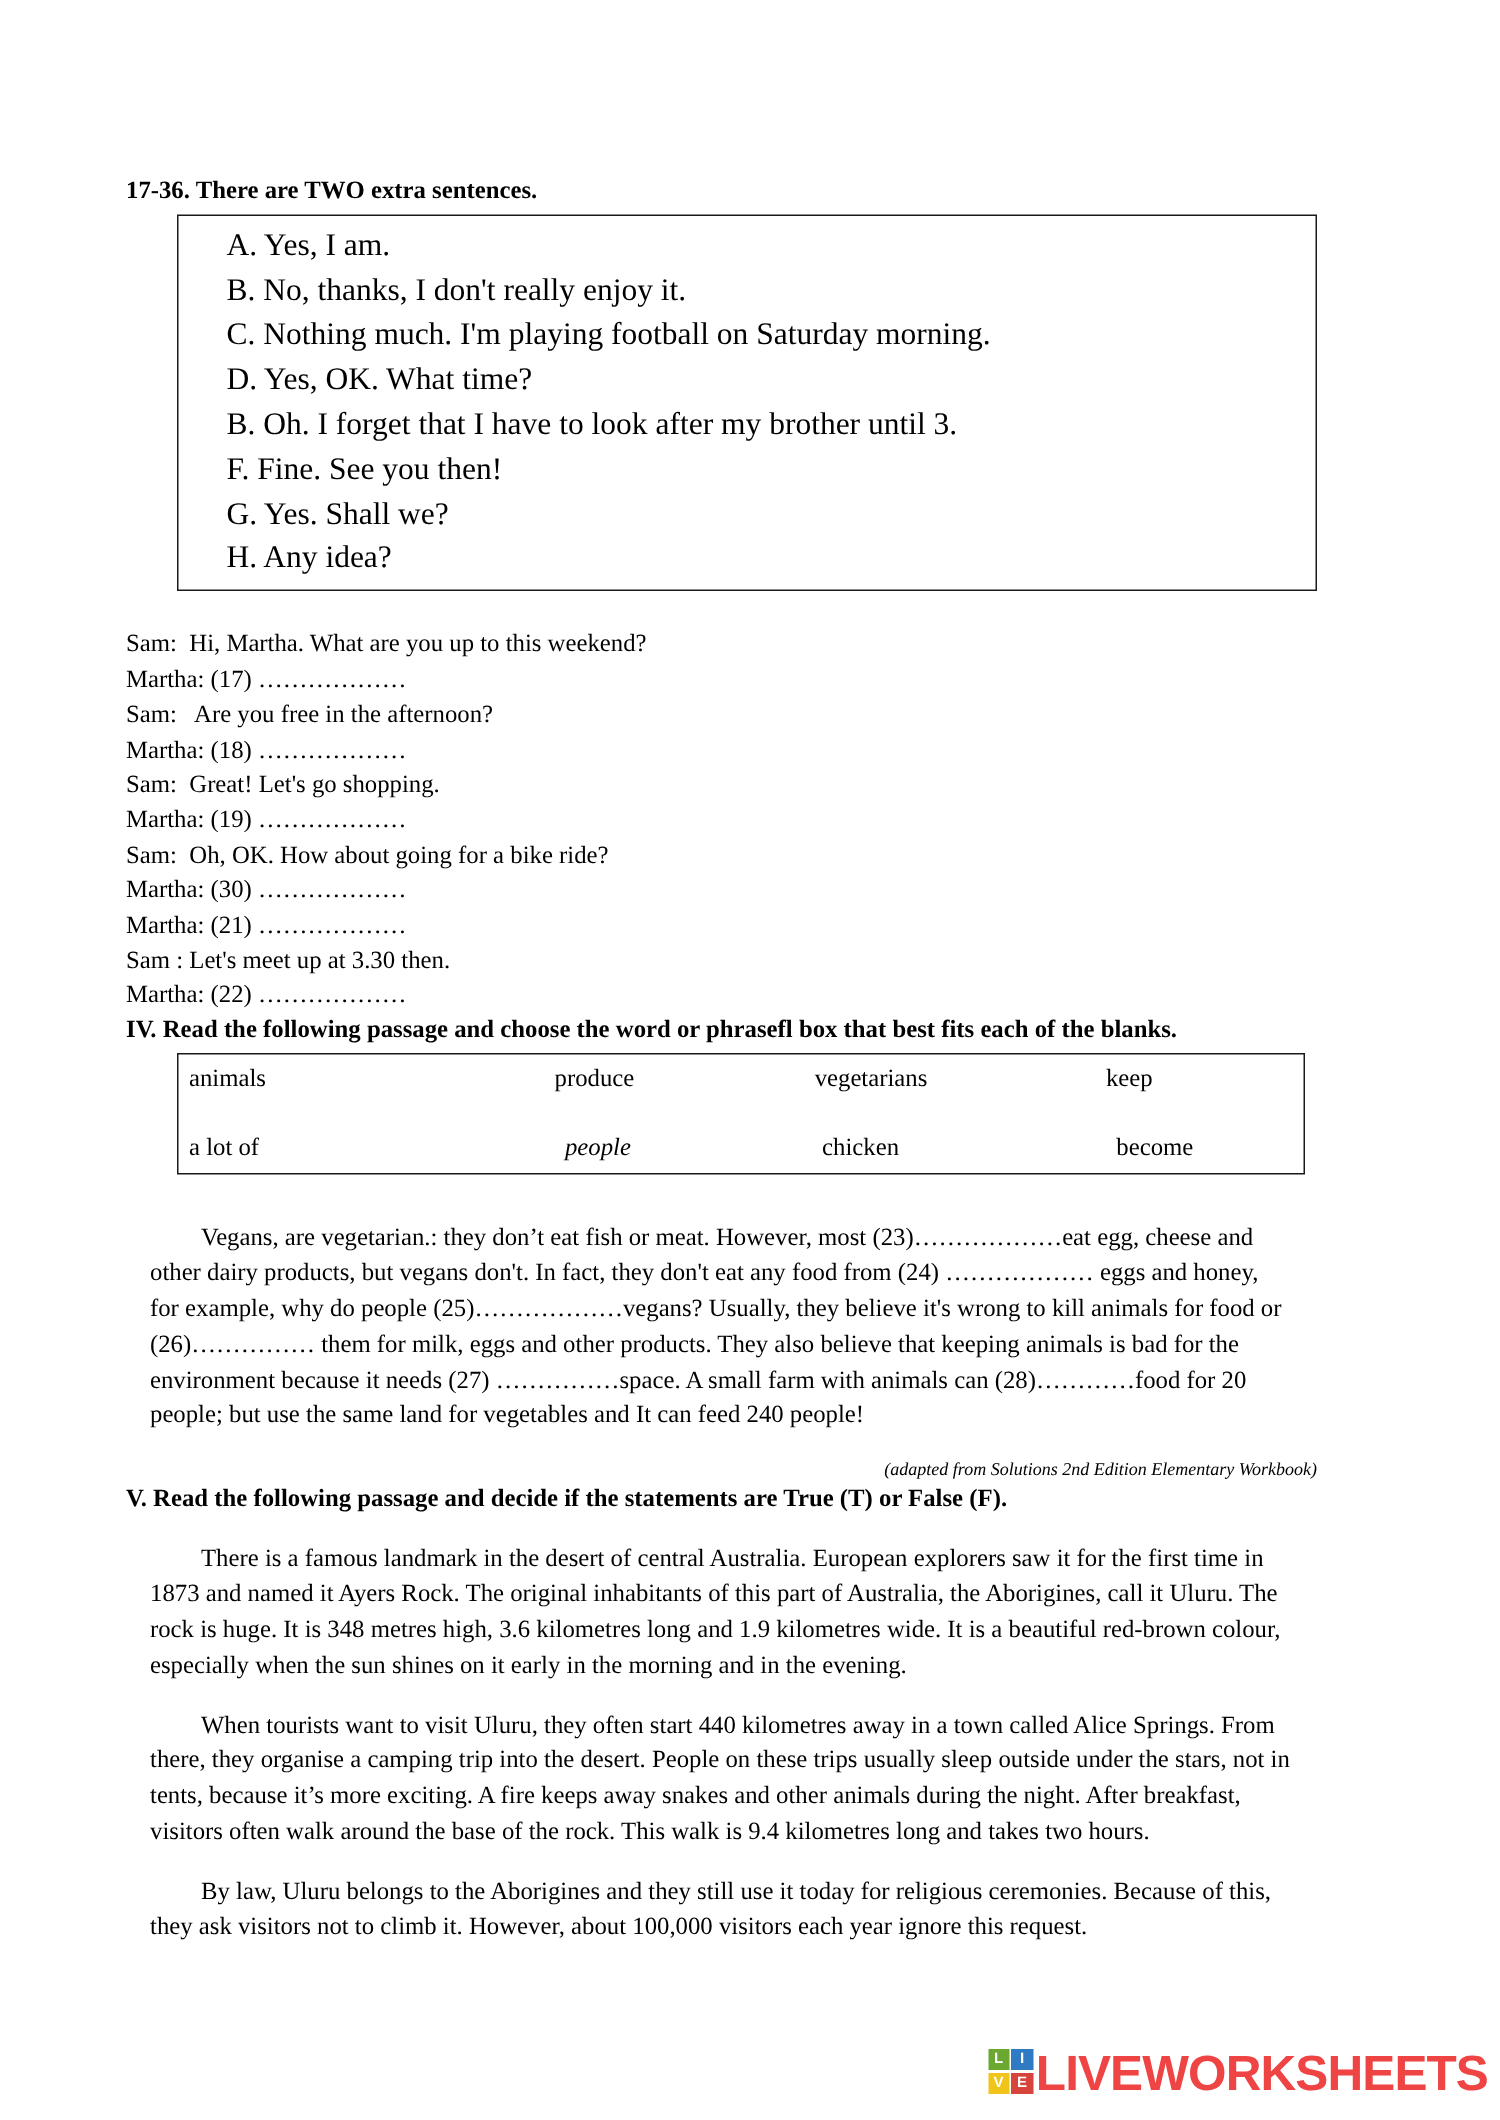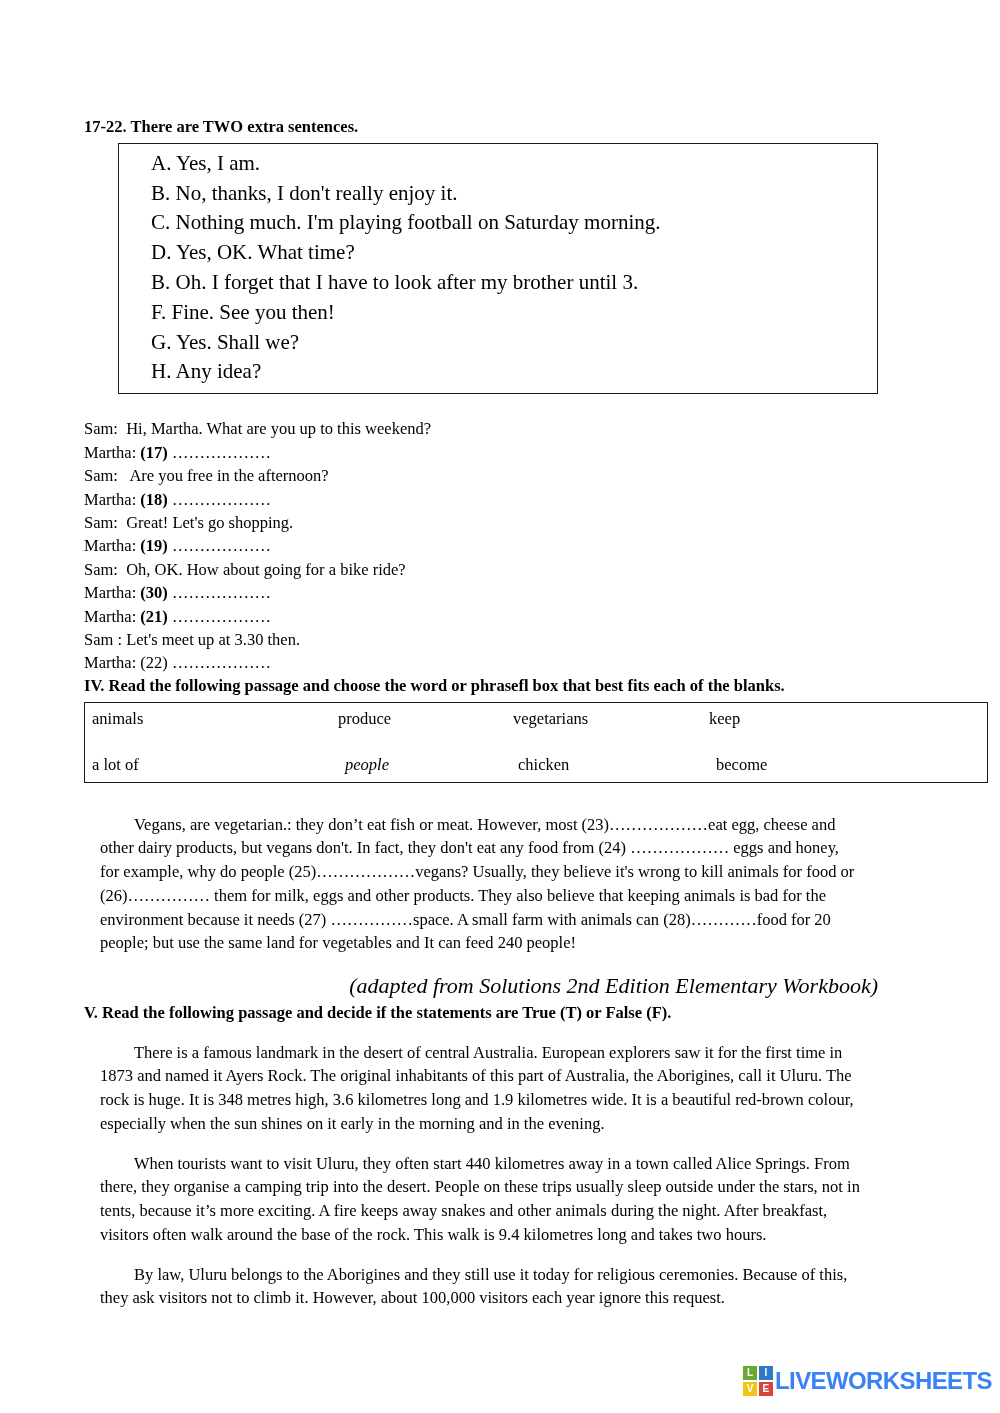--- a/index.html
+++ b/index.html
@@ -30,21 +30,21 @@
   }
 
   
   .heading {
     font-weight: bold;
     font-size: 16.5px;
     line-height: 1.38;
     margin: 0 0 4px 0;
   }
   .attrib {
-    font-size: 22px;
+    font-size: 12px;
     font-style: italic;
     text-align: right;
     margin: 1px 0 0 0;
     line-height: 1.4;
   }
 
   
   .options-box {
     box-sizing: border-box;
     margin-left: 34px;
@@ -62,26 +62,27 @@
 
   
   .dialogue {
     margin-top: 23px;
   }
   .dialogue .line {
     font-size: 16.5px;
     line-height: 1.42;
     white-space: pre-wrap;
   }
-  .dialogue .line b { font-weight: bold; }
+  .dialogue .line b { font-weight: normal; }
 
   
   .wordbank {
     box-sizing: border-box;
-    width: 904px;
+    margin-left: 34px;
+    width: 752px;
     border: 1.6px solid #1a1a1a;
     margin-top: 4px;
     padding: 4px 0 5px 0;
   }
   .wordbank .wb-row {
     display: flex;
     font-size: 16.5px;
     line-height: 1.45;
   }
   .wordbank .wb-row.second { margin-top: 22px; }
@@ -136,33 +137,33 @@
     color: #ffffff;
     line-height: 1;
   }
   .lw-tile-l { background: #6aa832; }
   .lw-tile-i { background: #2e7bc4; }
   .lw-tile-v { background: #f0c419; }
   .lw-tile-e { background: #d6443c; }
   .lw-wordmark {
     font-family: "Liberation Sans", sans-serif;
     font-weight: bold;
-    font-size: 24px;
+    font-size: 33px;
     letter-spacing: -0.6px;
-    color: #3b82f6;
+    color: #ef4444;
     line-height: 1;
   }
 </style>
 </head>
 <body>
 
 <div class="page">
   <div class="content">
 
-    <div class="heading">17-22. There are TWO extra sentences.</div>
+    <div class="heading">17-36. There are TWO extra sentences.</div>
 
     <div class="options-box">
       <div class="opt">A. Yes, I am.</div>
       <div class="opt">B. No, thanks, I don't really enjoy it.</div>
       <div class="opt">C. Nothing much. I'm playing football on Saturday morning.</div>
       <div class="opt">D. Yes, OK. What time?</div>
       <div class="opt">B. Oh. I forget that I have to look after my brother until 3.</div>
       <div class="opt">F. Fine. See you then!</div>
       <div class="opt">G. Yes. Shall we?</div>
       <div class="opt">H. Any idea?</div>

